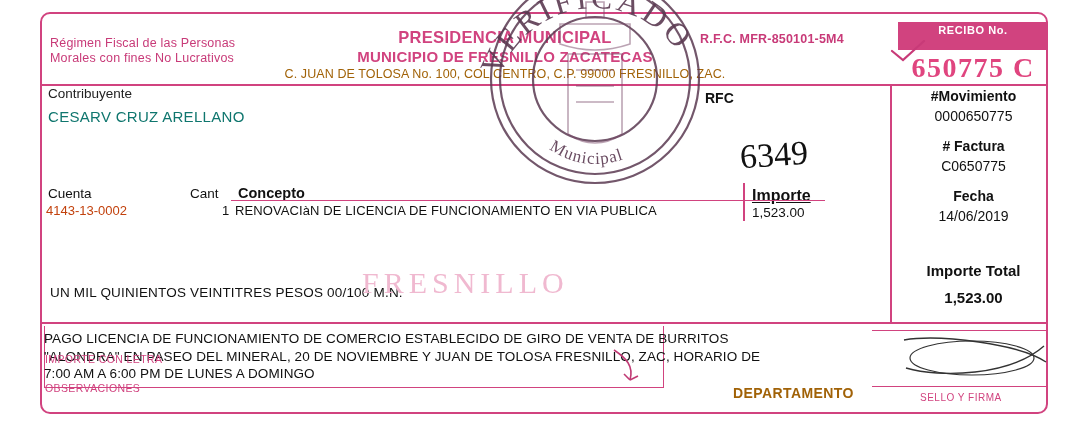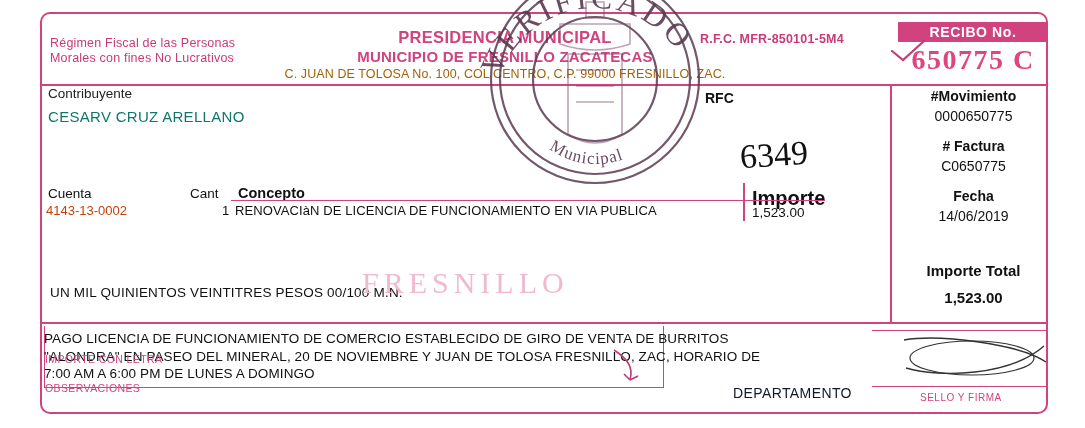--- a/index.html
+++ b/index.html
@@ -84,25 +84,25 @@
   .recibo-box {
     position: absolute;
     left: 898px;
     top: 22px;
     width: 150px;
     height: 60px;
   }
   .recibo-label {
     background: #d1437f;
     color: #fff;
-    font-size: 14px;
+    font-size: 11px;
     font-weight: bold;
     text-align: center;
     letter-spacing: .6px;
-    padding: 2px 0 2px 0;
+    padding: 2px 0 14px 0;
   }
   .recibo-number {
     color: #e0457f;
     font-size: 28px;
     font-weight: bold;
     letter-spacing: 1.5px;
     text-align: center;
     margin-top: 2px;
     font-family: "Liberation Serif", serif;
   }
@@ -141,22 +141,22 @@
   .rfc-label { position: absolute; left: 705px; top: 90px; font-size: 14px; color:#111; font-weight:bold;}
 
   
   .cuenta-label  { position: absolute; left: 48px;  top: 186px; font-size: 13.5px; color:#111; }
   .cuenta-value  { position: absolute; left: 46px;  top: 203px; font-size: 13px;   color:#c2410c; }
   .cant-label    { position: absolute; left: 190px; top: 186px; font-size: 13.5px; color:#111;text-align:right; }
   .cant-value    { position: absolute; left: 222px; top: 203px; font-size: 13px;   color:#111; }
   .concepto-label{ position: absolute; left: 238px; top: 185px; font-size: 14.5px; color:#111; font-weight:bold;}
   .concepto-value{ position: absolute; left: 235px; top: 203px; font-size: 13px;   color:#111; letter-spacing:.1px;}
   .importe-label {
-    position: absolute; left: 752px; top: 187px; font-size: 20px;
-    color:#111; font-weight:bold;
+    position: absolute; left: 752px; top: 187px; font-size: 16px;
+    color:#111; font-weight:bold;text-decoration:underline;
   }
   .importe-value { position: absolute; left: 752px; top: 205px; font-size: 13.5px; color:#111; }
   .importe-box-line {
     position: absolute; left: 743px; top: 183px; width: 1.5px; height: 38px; background:#d1437f;
   }
   .importe-underline {
     position: absolute; left: 743px; top: 200px; width: 82px; height: 1.2px; background:#d1437f;
   }
   .concepto-underline {
     position: absolute; left: 231px; top: 200px; width: 512px; height: 1.2px; background:#d1437f;
@@ -200,21 +200,21 @@
   .importe-letra-lbl {
     position: absolute; left: 45px; top: 353px;
     font-size: 10.5px; color: #d1437f; letter-spacing: .4px;
   }
   .observaciones-lbl {
     position: absolute; left: 45px; top: 382px;
     font-size: 10.5px; color: #d1437f; letter-spacing: .4px;
   }
   .departamento-lbl {
     position: absolute; left: 733px; top: 385px;
-    font-size: 14px; font-weight: normal; color: #0f172a; letter-spacing: .4px;
+    font-size: 14px; font-weight: bold; color: #a16207; letter-spacing: .4px;
   }
   .sello-firma-lbl {
     position: absolute; left: 920px; top: 392px;
     font-size: 10px; color: #d1437f; letter-spacing: .5px;
   }
   .sello-line {
     position: absolute; left: 872px; top: 330px; width: 176px; height: 1.4px; background:#d1437f;
   }
   .sello-line-bottom {
     position: absolute; left: 872px; top: 386px; width: 176px; height: 1.2px; background:#d1437f;

